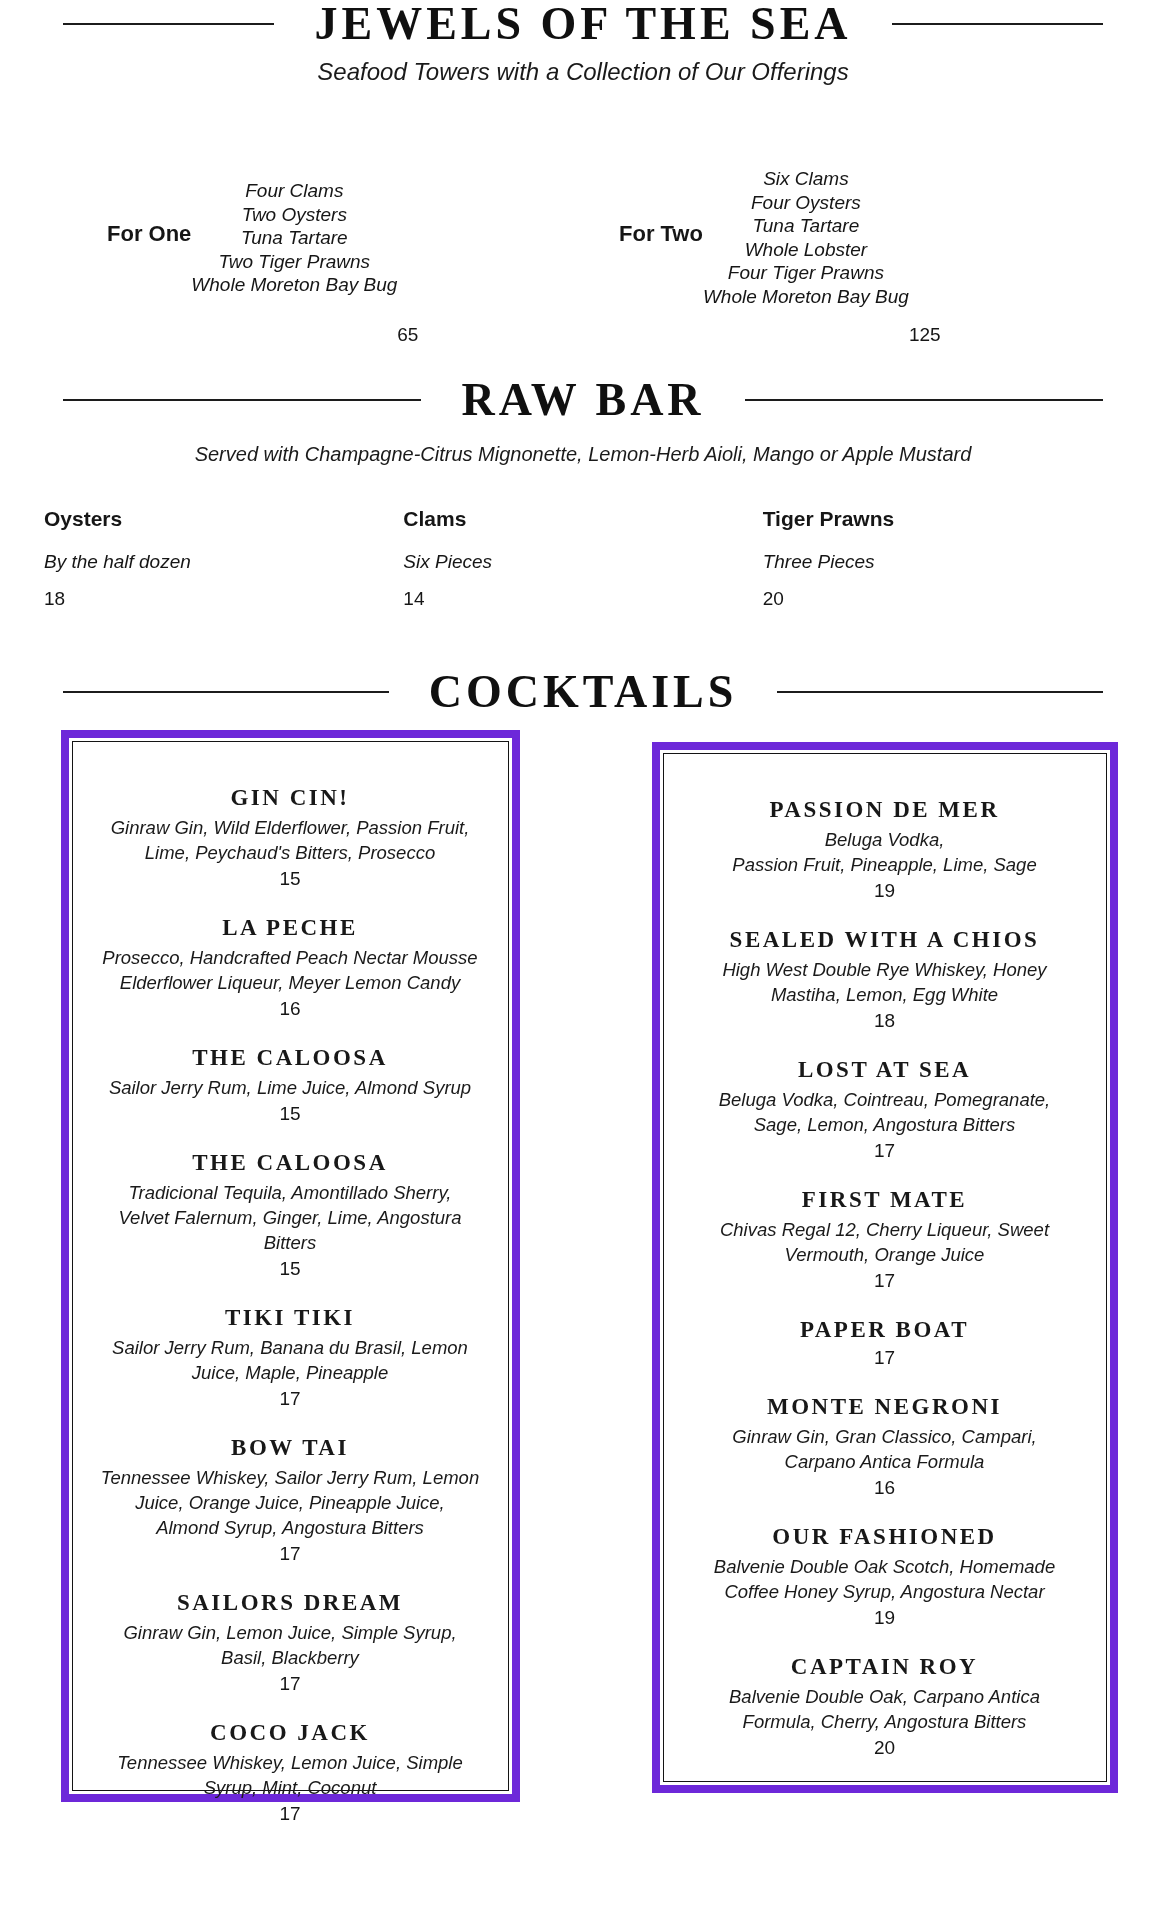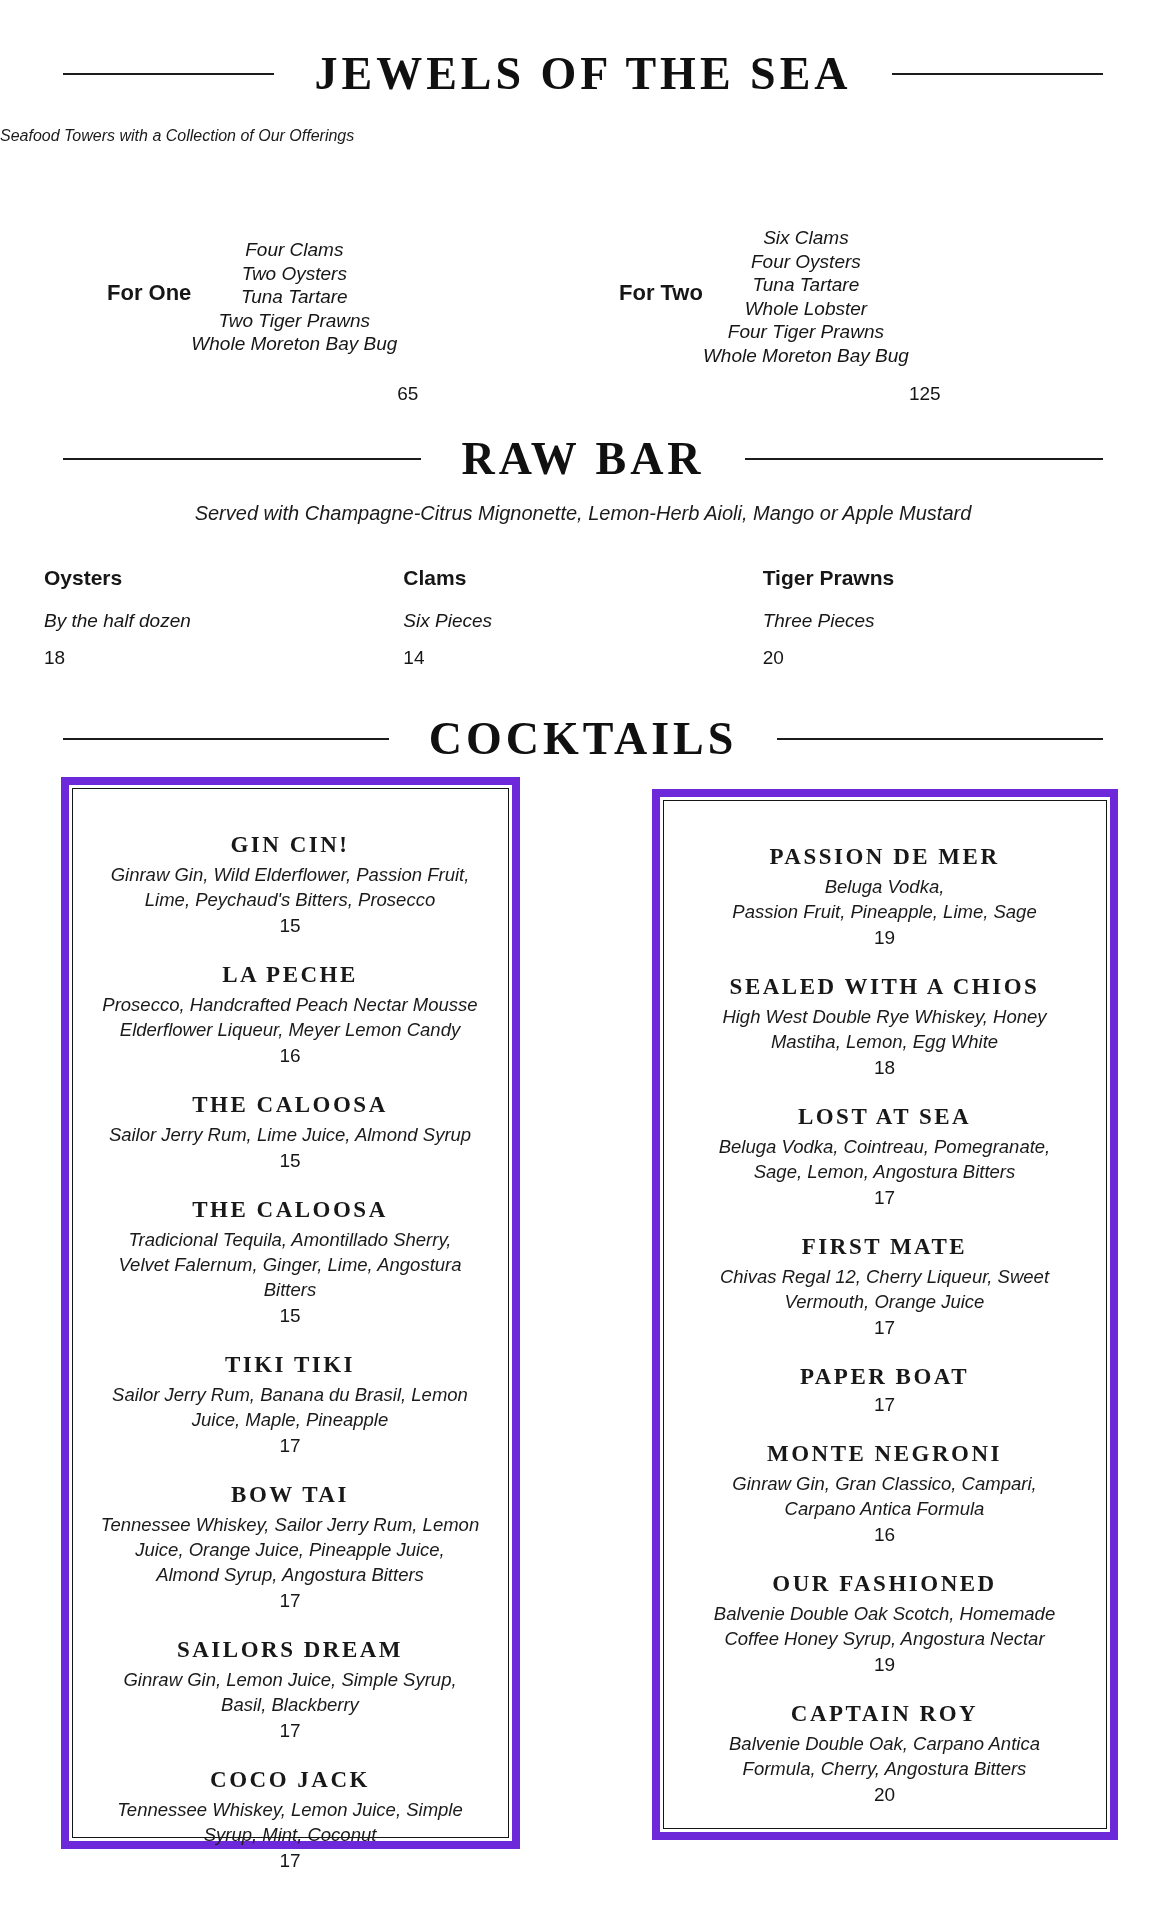--- a/index.html
+++ b/index.html
@@ -5,43 +5,43 @@
   html,body{margin:0;padding:0;background:#ffffff;}
   .page{
     position:relative;
     width:1166px;height:1920px;
     margin:0 auto;
     background:#fff;
     color:#161616;
     font-family:"Liberation Sans",sans-serif;
     overflow:hidden;
   }
-  .content{padding-top:50px;}
+  .content{}
 
   
   .section-head{
     display:flex;align-items:center;
     width:1040px;margin:0 auto;gap:40px;
   }
   .section-head .rule{flex:1;height:0;border-top:2px solid #1c1c1c;}
   .head-title{
     font-family:"Liberation Serif","DejaVu Serif",serif;
     font-weight:700;
     font-size:46px;line-height:1.05;
     letter-spacing:4px;
     color:#101010;
     white-space:nowrap;
   }
 
   
   .jewels-subtitle{
-    text-align:left;
+    text-align:center;
     font-style:italic;
-    font-size:16px;
-    margin-top:29px;
+    font-size:24px;
+    margin-top:10px;
     color:#1a1a1a;
   }
   .towers{
     display:flex;justify-content:center;gap:72px;
     margin-top:36px;
   }
   .tower{
     width:440px;height:224px;
     display:flex;align-items:center;
     text-align:center;
@@ -66,21 +66,21 @@
     display:flex;
     padding:0 44px;
     margin-top:40px;
   }
   .raw-col{flex:1;text-align:left;}
   .raw-name{font-weight:700;font-size:21px;line-height:25px;}
   .raw-detail{font-style:italic;font-size:19px;margin-top:20px;}
   .raw-price{font-size:19px;margin-top:15px;}
 
   
-  .cocktails-head{margin-top:46px;}
+  .cocktails-head{margin-top:58px;}
   .cocktail-row{
     display:flex;justify-content:center;align-items:flex-start;
     gap:132px;
     margin-top:14px;
     margin-left:12px;
   }
   .cocktail-box{
     border:8px solid #6d28d9;
     padding:3px;
     box-sizing:border-box;

